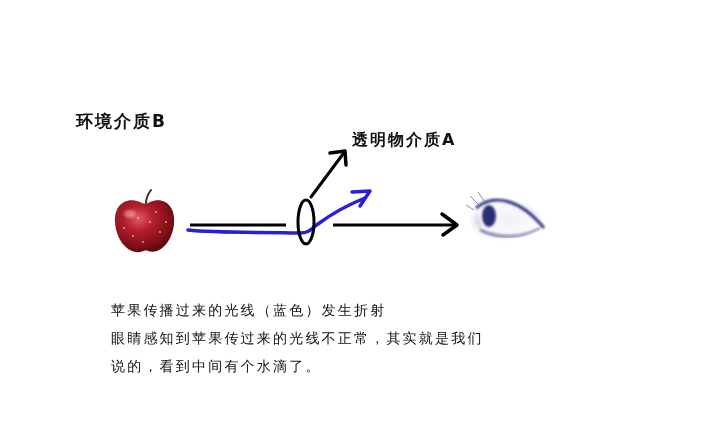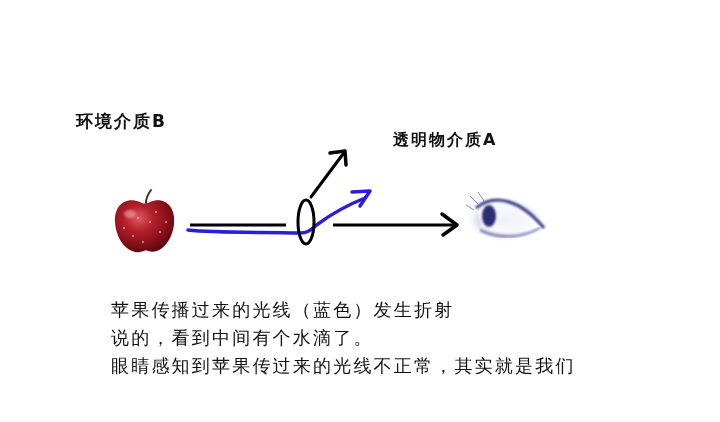--- a/index.html
+++ b/index.html
@@ -1,19 +1,19 @@
 <!DOCTYPE html>
 <html><head>
 <meta charset="utf-8">
 <style>
   html, body { margin:0; padding:0; background:#ffffff; }
   body { width:720px; height:422px; position:relative; overflow:hidden; font-family:"DejaVu Sans", sans-serif; color:#111; }
   .label { position:absolute; font-size:17px; letter-spacing:2px; white-space:nowrap;font-weight:bold; }
   #diagram { position:absolute; left:0; top:0; width:720px; height:422px; }
-  .caption { position:absolute; left:111px; top:296px; font-size:18px; line-height:28px; letter-spacing:2.2px; white-space:nowrap; }
+  .caption { position:absolute; left:111px; top:296px; font-size:14px; line-height:28px; letter-spacing:2.2px; white-space:nowrap; }
   .caption div { height:28px; }
 </style>
 </head>
 <body>
 
 <svg id="diagram" viewBox="0 0 720 422" xmlns="http://www.w3.org/2000/svg">
   <defs>
     <radialGradient id="appleGrad" cx="0.4" cy="0.35" r="0.7">
       <stop offset="0" stop-color="#e05a63"></stop>
       <stop offset="0.35" stop-color="#b3202c"></stop>
@@ -70,19 +70,19 @@
     <path d="M480 230 C500 240 522 238 540 228" stroke="#6f73ad" stroke-width="2" fill="none" filter="url(#blur1)"></path>
     <g stroke="#3a3f86" stroke-width="1" opacity="0.6">
       <line x1="478" y1="204" x2="470" y2="196"></line>
       <line x1="484" y1="201" x2="478" y2="192"></line>
       <line x1="474" y1="210" x2="466" y2="205"></line>
     </g>
   </g>
 </svg>
 
 <div class="label" style="left:76px; top:110px;">环境介质B</div>
-<div class="label" style="left:352px; top:130px; font-size:16px;margin-left:41px;">透明物介质A</div>
+<div class="label" style="left:352px; top:130px; font-size:16px;">透明物介质A</div>
 
 <div class="caption">
   <div>苹果传播过来的光线（蓝色）发生折射</div>
+  <div>眼睛感知到苹果传过来的光线不正常，其实就是我们</div>
   <div>说的，看到中间有个水滴了。</div>
-  <div>眼睛感知到苹果传过来的光线不正常，其实就是我们</div>
 </div>
 
 </body></html>

